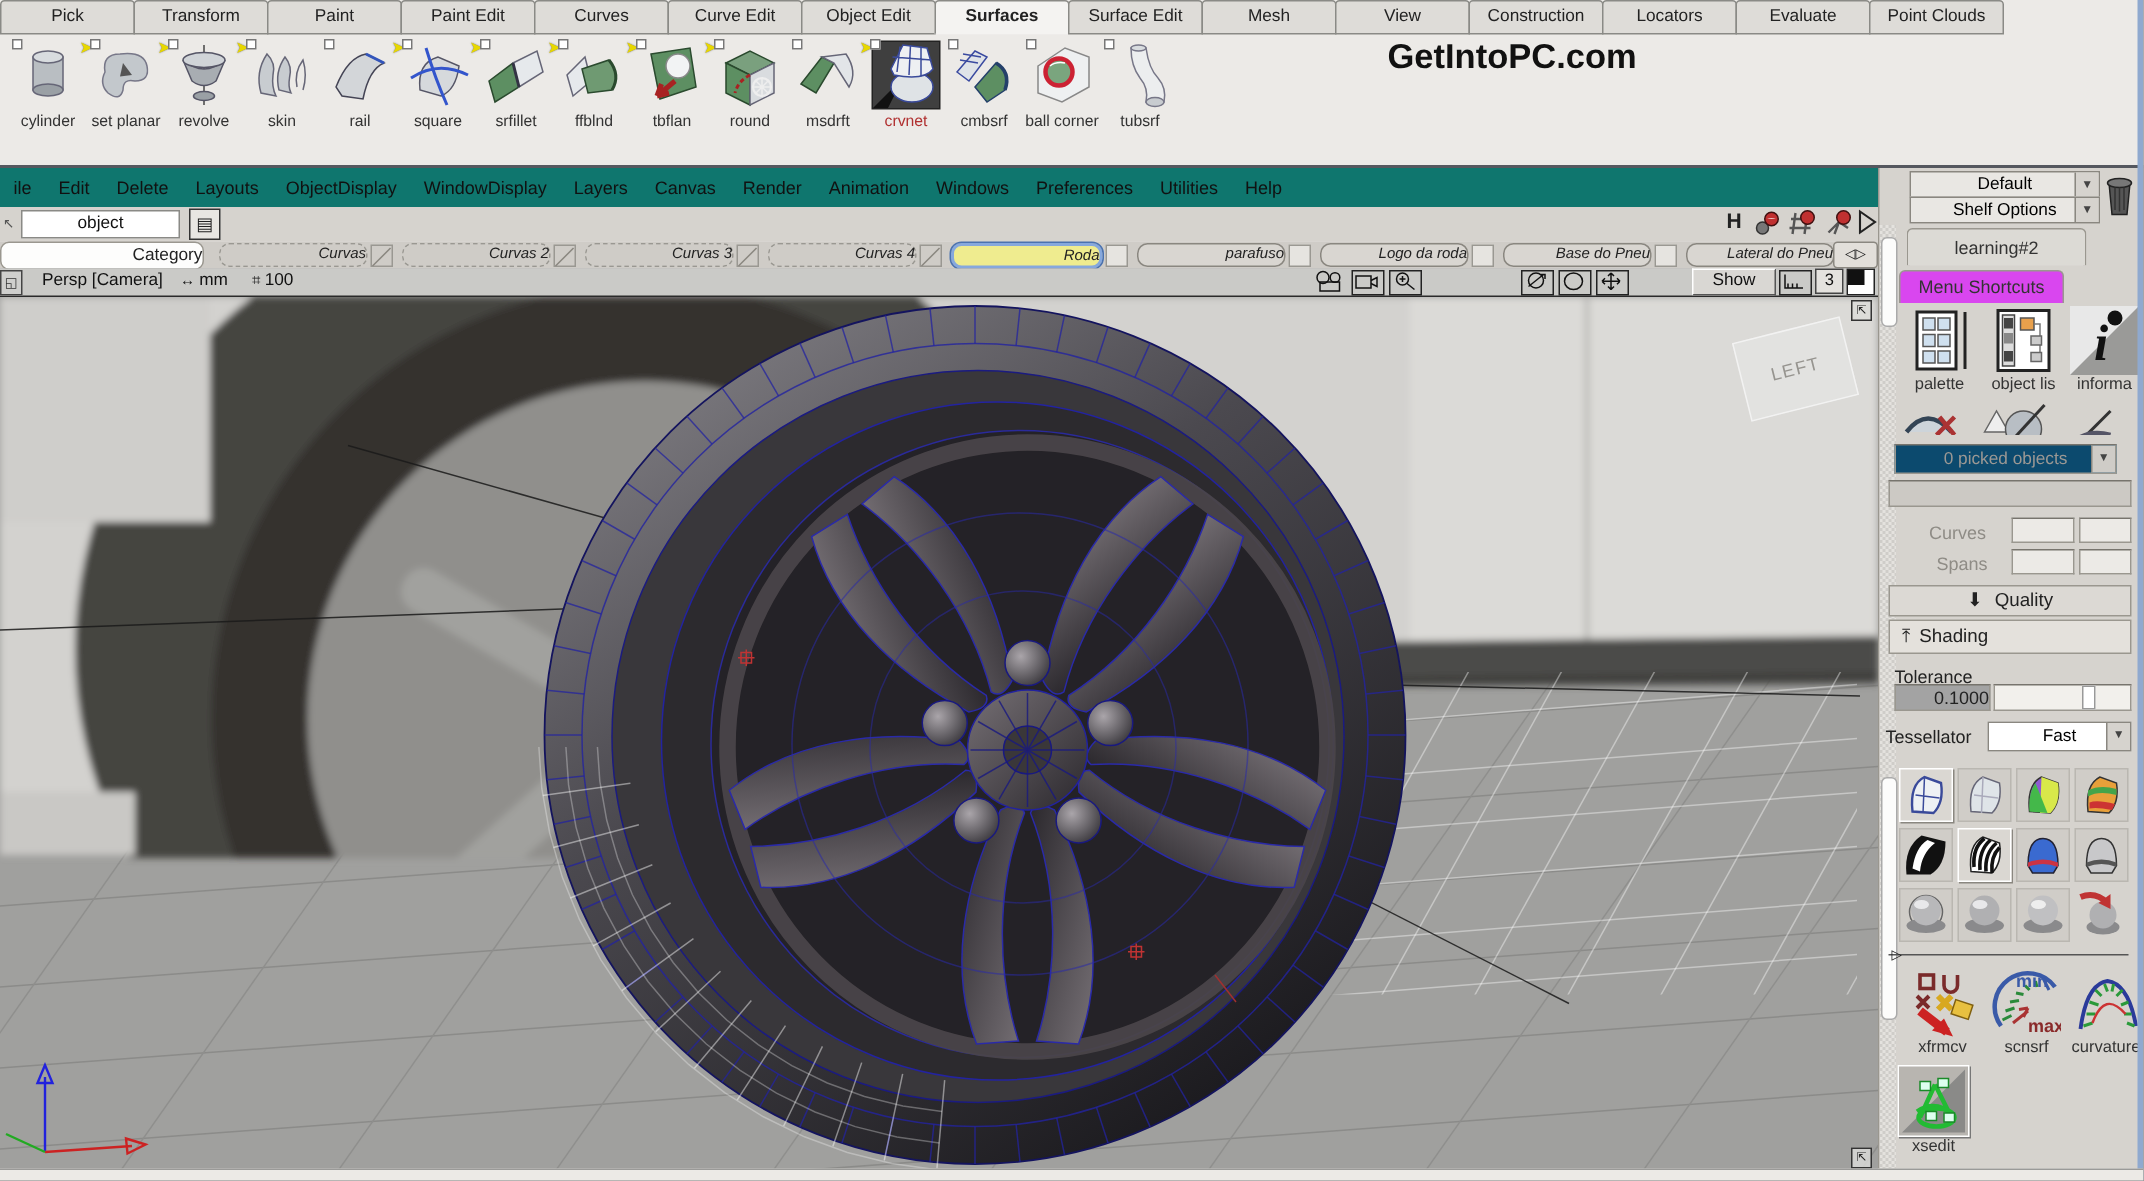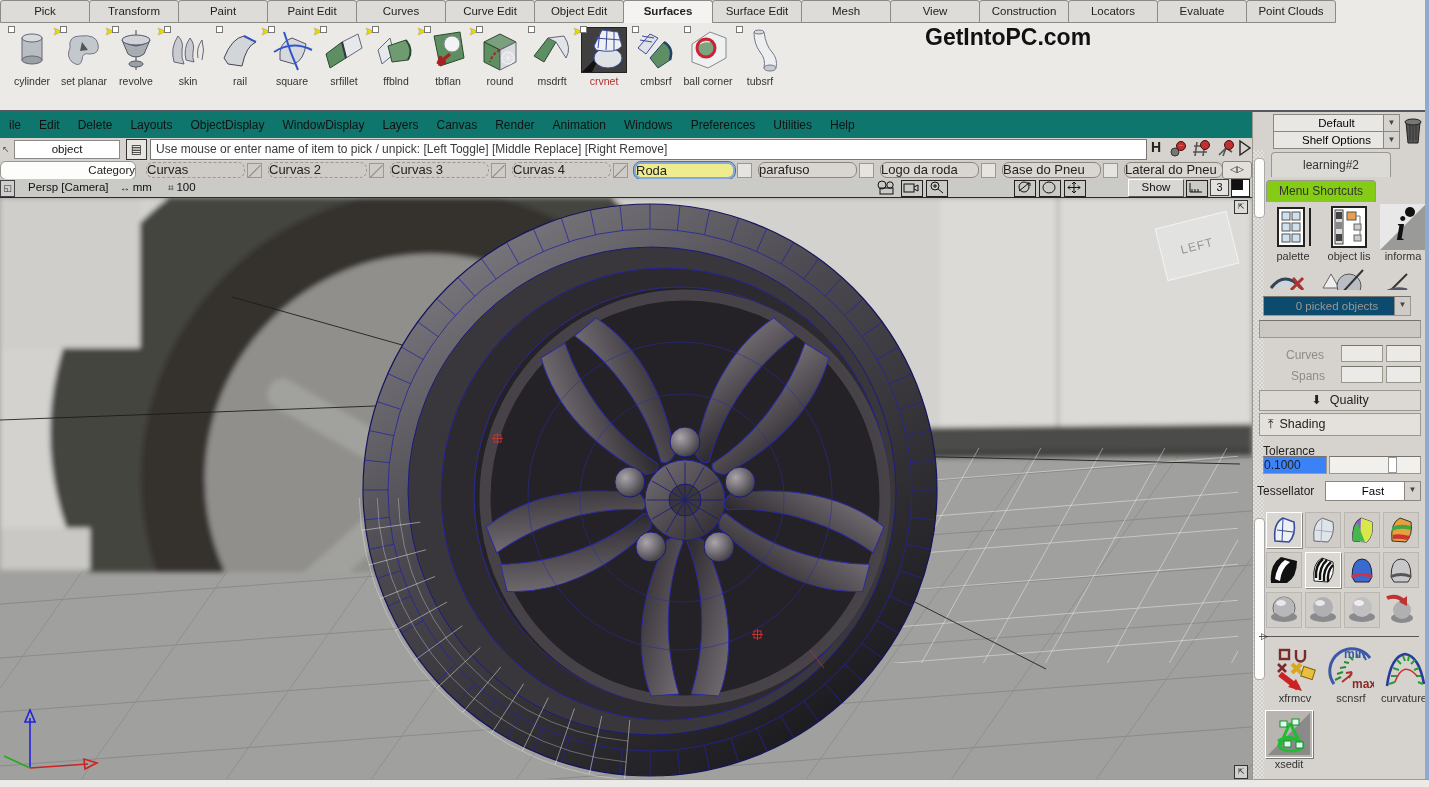--- a/index.html
+++ b/index.html
@@ -38,22 +38,22 @@
   #prompt-box{position:absolute;left:150px;top:1px;width:990px;height:19px;background:#fff;
               border:1px solid #777;font-size:12px;line-height:19px;color:#3a3a3a;padding-left:5px;
               white-space:nowrap;overflow:hidden;}
   .pr-icon{position:absolute;top:1px;width:20px;height:20px;text-align:center;}
   
   #layerbar{position:absolute;left:0;top:161px;width:1252px;height:18px;background:#cfccc7;}
   #category-btn{position:absolute;left:0;top:0;width:134px;height:17px;background:#fdfdfc;
                 border:1px solid #9a978f;border-radius:6px;font-size:11.5px;text-align:right;
                 line-height:16px;color:#222;}
   #layer-tabs{position:absolute;left:140px;top:0;display:flex;align-items:center;height:18px;}
-  .ltab{width:97px;height:14px;font-size:13px;line-height:14px;text-align:left;color:#222;
-        border:1px dashed #9a9892;border-radius:7px;background:#cfccc7;margin-left:6px;}
+  .ltab{width:97px;height:14px;font-size:10px;line-height:14px;text-align:right;color:#222;
+        border:1px dashed #9a9892;border-radius:7px;background:#cfccc7;margin-left:6px;font-style:italic;}
   .ltab.solid{border:1px solid #8a8780;background:#d9d6d1;}
   .ltab.active{background:#efec8f;border:2px solid #86a8dd;outline:1px solid #4a72b0;height:13px;line-height:13px;font-weight:normal;}
   .lsuffix{width:13px;height:13px;border:1px solid #9a9892;margin-left:2px;background:#cfccc7;position:relative;}
   .lsuffix::after{content:"";position:absolute;left:0;top:0;width:17px;height:1px;background:#8a8780;
                   transform:rotate(-45deg);transform-origin:0 0;top:13px;}
   .lsuffix.plain::after{display:none;}
   .lsuffix.plain{background:#e6e4e0;}
   #tab-scroll{position:absolute;left:1222px;top:0;width:28px;height:16px;background:#e2dfda;
               border:1px solid #8a8780;border-radius:3px;font-size:9px;text-align:center;line-height:15px;color:#222;}
   
@@ -329,21 +329,20 @@
   <span class="mitem">Windows</span>
   <span class="mitem">Preferences</span>
   <span class="mitem">Utilities</span>
   <span class="mitem">Help</span>
 </div>
 
 <div id="promptbar">
   <span id="cursor-glyph">↖</span>
   <div id="scope-box">object</div>
   <div id="list-btn">▤</div>
-  <div id="prompt-box">Use mouse or enter name of item to pick / unpick: [Left Toggle] [Middle Replace] [Right Remove]</div>
   <div class="pr-icon" style="left:1146px;border:none;font-size:14px;font-weight:bold;color:#222;">H</div>
   <div class="pr-icon" style="left:1168px;">
     <svg width="20" height="20">
           <circle cx="7" cy="13" r="4" fill="#777" stroke="#333"></circle>
           <circle cx="13" cy="7" r="4.5" fill="#c03030" stroke="#401010"></circle>
           <path d="M10,7 a4.5,2 0 0 1 6,0" fill="#fff" opacity=".7"></path>
         </svg>
   </div>
   <div class="pr-icon" style="left:1192px;">
     <svg width="20" height="20">
@@ -730,21 +729,21 @@
           <ellipse cx="12" cy="8" rx="8" ry="3" fill="#777" stroke="#222"></ellipse>
           <path d="M9,11 V26 M12,11 V27 M15,11 V26" stroke="#333"></path>
         </svg>
   </div>
   <div id="rp-scroll">
     <div class="rp-thumb" style="top:8px;height:58px;"></div>
     <div class="rp-thumb" style="top:368px;height:160px;"></div>
   </div>
 
   <div class="rtab" style="position:absolute;left:18px;top:40px;width:118px;height:24px;line-height:24px;background:#dcdad5;">learning#2</div>
-  <div class="rtab" style="position:absolute;left:13px;top:68px;width:108px;height:21px;line-height:21px;background:#84cc16;">Menu Shortcuts</div>
+  <div class="rtab" style="position:absolute;left:13px;top:68px;width:108px;height:21px;line-height:21px;background:#d946ef;">Menu Shortcuts</div>
 
   <div class="shortcut" style="left:14px;top:92px;">
     <div class="sicon">
       <svg width="46" height="46">
             <rect x="8" y="4" width="26" height="38" fill="#fff" stroke="#222" stroke-width="2"></rect>
             <rect x="12" y="8" width="8" height="8" fill="#cfe0ef" stroke="#555"></rect>
             <rect x="22" y="8" width="8" height="8" fill="#cfe0ef" stroke="#555"></rect>
             <rect x="12" y="19" width="8" height="8" fill="#cfe0ef" stroke="#555"></rect>
             <rect x="22" y="19" width="8" height="8" fill="#cfe0ef" stroke="#555"></rect>
             <rect x="12" y="30" width="8" height="8" fill="#cfe0ef" stroke="#555"></rect>
@@ -812,21 +811,21 @@
   </div>
 
   <div class="hdr" style="position:absolute;left:6px;top:278px;width:160px;height:19px;text-align:center;line-height:19px;">
     <span style="margin-right:8px;">⬇</span><span>Quality</span>
   </div>
   <div class="hdr" style="position:absolute;left:6px;top:301px;width:160px;height:21px;line-height:21px;background:#e4e1dc;">
     <span style="margin:0 6px 0 8px;">⤒</span><span>Shading</span>
   </div>
 
   <div class="rp-row" style="left:10px;top:332px;">Tolerance</div>
-  <div class="inbox" style="position:absolute;left:10px;top:344px;width:62px;height:16px;font-size:12px;text-align:left;line-height:16px;color:#222;background:#3b82f6;">0.1000</div>
+  <div class="inbox" style="position:absolute;left:10px;top:344px;width:62px;height:16px;font-size:12px;text-align:right;line-height:16px;color:#222;background:#a3a3a3;">0.1000</div>
   <div class="inbox" style="position:absolute;left:76px;top:344px;width:90px;height:16px;background:#f2f0ec;">
     <div style="position:absolute;left:58px;top:0;width:7px;height:14px;background:#fff;border:1px solid #999;"></div>
   </div>
   <div class="rp-row" style="left:4px;top:372px;">Tessellator</div>
   <div class="dropdown" style="position:absolute;left:72px;top:369px;width:94px;height:18px;line-height:18px;background:#ffffff;">
     <span>Fast</span><span class="dd-arrow">▼</span>
   </div>
 
   <div class="gridicon raised" style="left:13px;top:400px;">
     <svg width="34" height="34">

